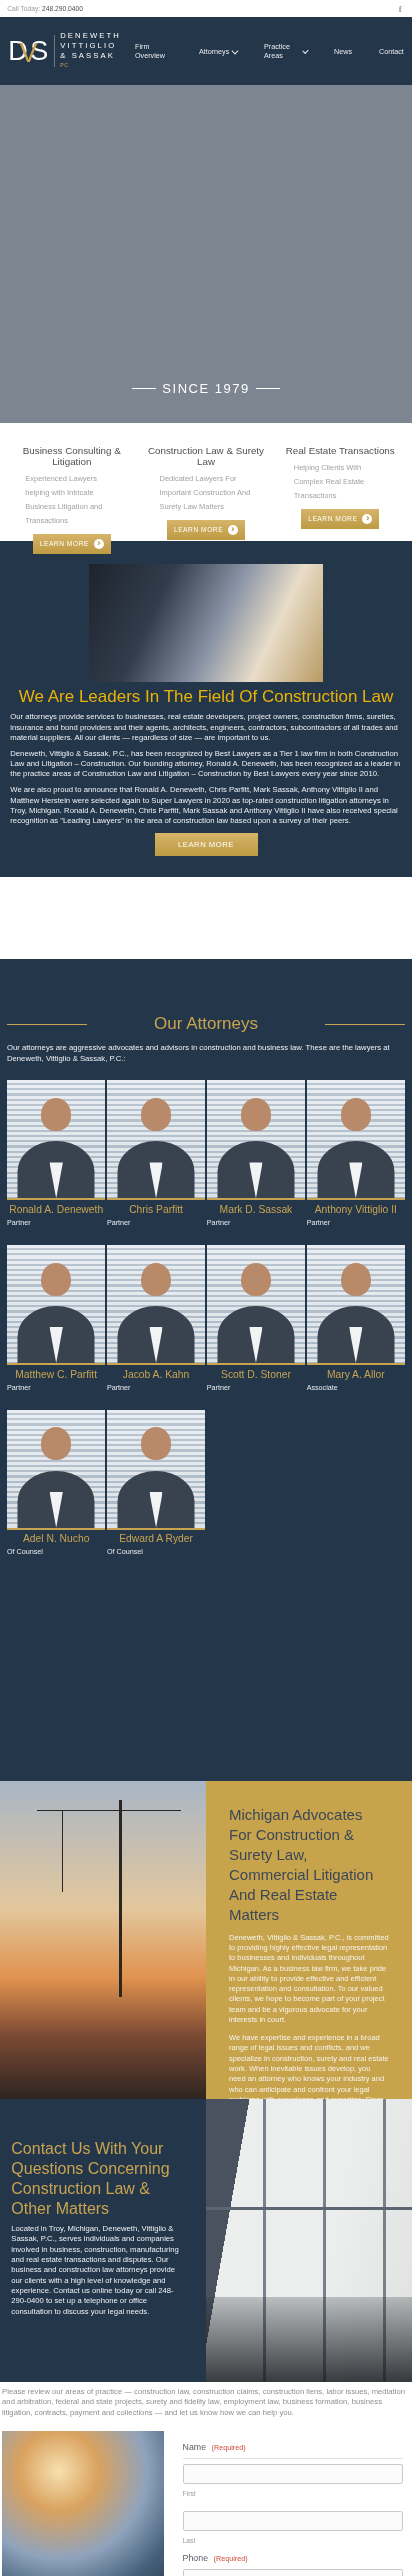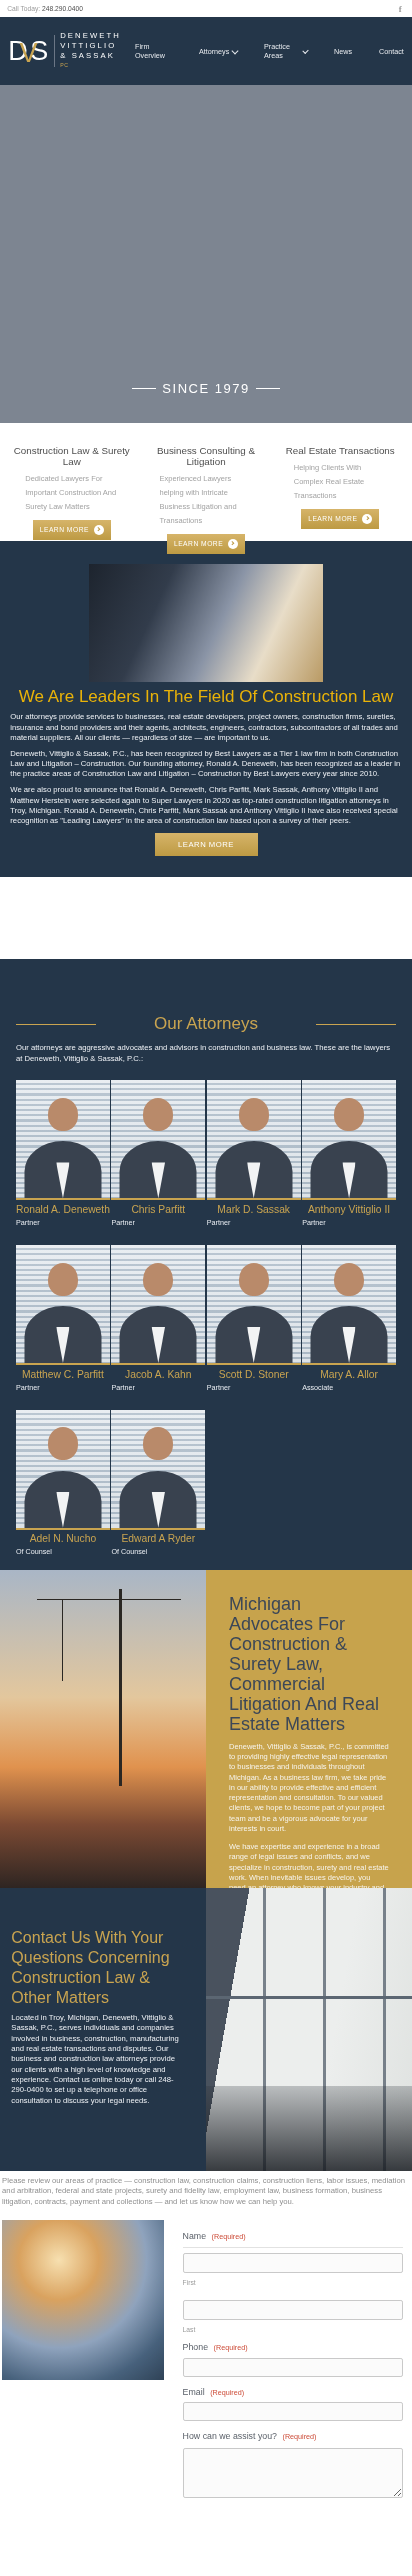--- a/index.html
+++ b/index.html
@@ -59,21 +59,21 @@
   .leaders h2 { color:#eab308; font-size:17px; font-weight:normal;
                 text-align:center; margin:4.6px 0 2.1px; }
   .leaders p { color:#eef1f5; font-size:7.7px; line-height:10.3px; margin:5.7px 0; }
   .btn-gold-lg { display:block; width:103px; height:23px; margin:6.7px auto 0;
                  background:linear-gradient(180deg,#d6b469,#bd9a43); color:#fff;
                  font-size:7.7px; letter-spacing:0.5px; border:none; cursor:pointer; }
 
   .white-gap { height:82px; background:#fff; }
 
   
-  .attorneys { height:611px; background:#243649; padding:0 16px; overflow:hidden; }
+  .attorneys { height:822px; background:#243649; padding:0 7px; overflow:hidden; }
   .att-head { display:flex; align-items:center; gap:11.3px; margin-top:55px; }
   .att-head .gline { flex:0 0 80px; height:0.5px; background:#c9a450; }
   .att-head h2 { flex:1; text-align:center; color:#c9a450; font-size:17px; font-weight:normal; }
   .att-intro { color:#eef1f5; font-size:7.7px; line-height:10.3px; margin-top:9.3px; }
   .att-grid { margin-top:16.5px; display:grid; grid-template-columns:repeat(4,1fr);
               column-gap:1.5px; row-gap:18px; }
   .card { text-align:center; }
   .portrait { position:relative; height:120px; overflow:hidden;
     background:linear-gradient(#d4dde5,#b9c5d0);
     border-bottom:2.1px solid #c9a450; }
@@ -90,21 +90,21 @@
   .card .role { color:#e9edf2; font-size:7.2px; margin-top:3.1px; text-align:left; }
 
   
   .michigan { height:318px; display:flex; }
   .crane-photo { width:206px; position:relative; overflow:hidden;
     background:linear-gradient(to bottom,#a9b6c6 0%,#e3c79d 40%,#e0924e 62%,#7c4a33 80%,#2e2522 100%); }
   .crane-photo .mast { position:absolute; left:58%; top:6%; width:2.1px; height:62%; background:#2a2723; }
   .crane-photo .jib  { position:absolute; left:18%; top:9%; width:70%; height:1.5px; background:#2a2723; }
   .crane-photo .cable{ position:absolute; left:30%; top:9%; width:1px; height:26%; background:#2a2723; }
   .gold-panel { width:206px; background:#c7a34c; padding:24px 23px 0 23px; }
-  .gold-panel h2 { color:#3c4757; font-size:18px; line-height:20px; font-weight:normal; }
+  .gold-panel h2 { color:#3c4757; font-size:15px; line-height:20px; font-weight:normal; }
   .gold-panel p { color:#f7f4ec; font-size:7.5px; line-height:10.3px; margin-top:7.7px; }
 
   
   .contact-banner { height:283px; display:flex; }
   .cb-left { width:206px; background:#243649; padding:40px 18.5px 0 11.3px; }
   .cb-left h2 { color:#c9a450; font-size:16px; line-height:20px; font-weight:normal; }
   .cb-left p { color:#eef1f5; font-size:7.7px; line-height:10.3px; margin-top:5.2px; }
   .conference-photo { width:206px; position:relative; overflow:hidden;
     background:linear-gradient(100deg,#49525e 0 17%,#eceeed 17% 60%,#dfe2e0 100%); }
   .conference-photo .mullion-v { position:absolute; inset:0;
@@ -185,32 +185,32 @@
 <div class="hero">
   <div class="since">
     <span class="line"></span>
     <span>SINCE 1979</span>
     <span class="line"></span>
   </div>
 </div>
 
 <div class="services">
   <div class="svc">
-    <div class="svc-title">Construction Law &amp; Surety Law</div>
-    <div><span class="svc-desc">Dedicated Lawyers For Important Construction And Surety Law Matters</span></div>
+    <div class="svc-title">Business Consulting &amp; Litigation</div>
+    <div><span class="svc-desc">Experienced Lawyers helping with Intricate Business Litigation and Transactions</span></div>
     <button class="btn-gold">
       <span>LEARN MORE</span>
       <span class="circ">
           <span class="chv"></span>
         </span>
     </button>
   </div>
   <div class="svc">
-    <div class="svc-title">Business Consulting &amp; Litigation</div>
-    <div><span class="svc-desc">Experienced Lawyers helping with Intricate Business Litigation and Transactions</span></div>
+    <div class="svc-title">Construction Law &amp; Surety Law</div>
+    <div><span class="svc-desc">Dedicated Lawyers For Important Construction And Surety Law Matters</span></div>
     <button class="btn-gold">
       <span>LEARN MORE</span>
       <span class="circ">
           <span class="chv"></span>
         </span>
     </button>
   </div>
   <div class="svc">
     <div class="svc-title">Real Estate Transactions</div>
     <div><span class="svc-desc">Helping Clients With Complex Real Estate Transactions</span></div>

